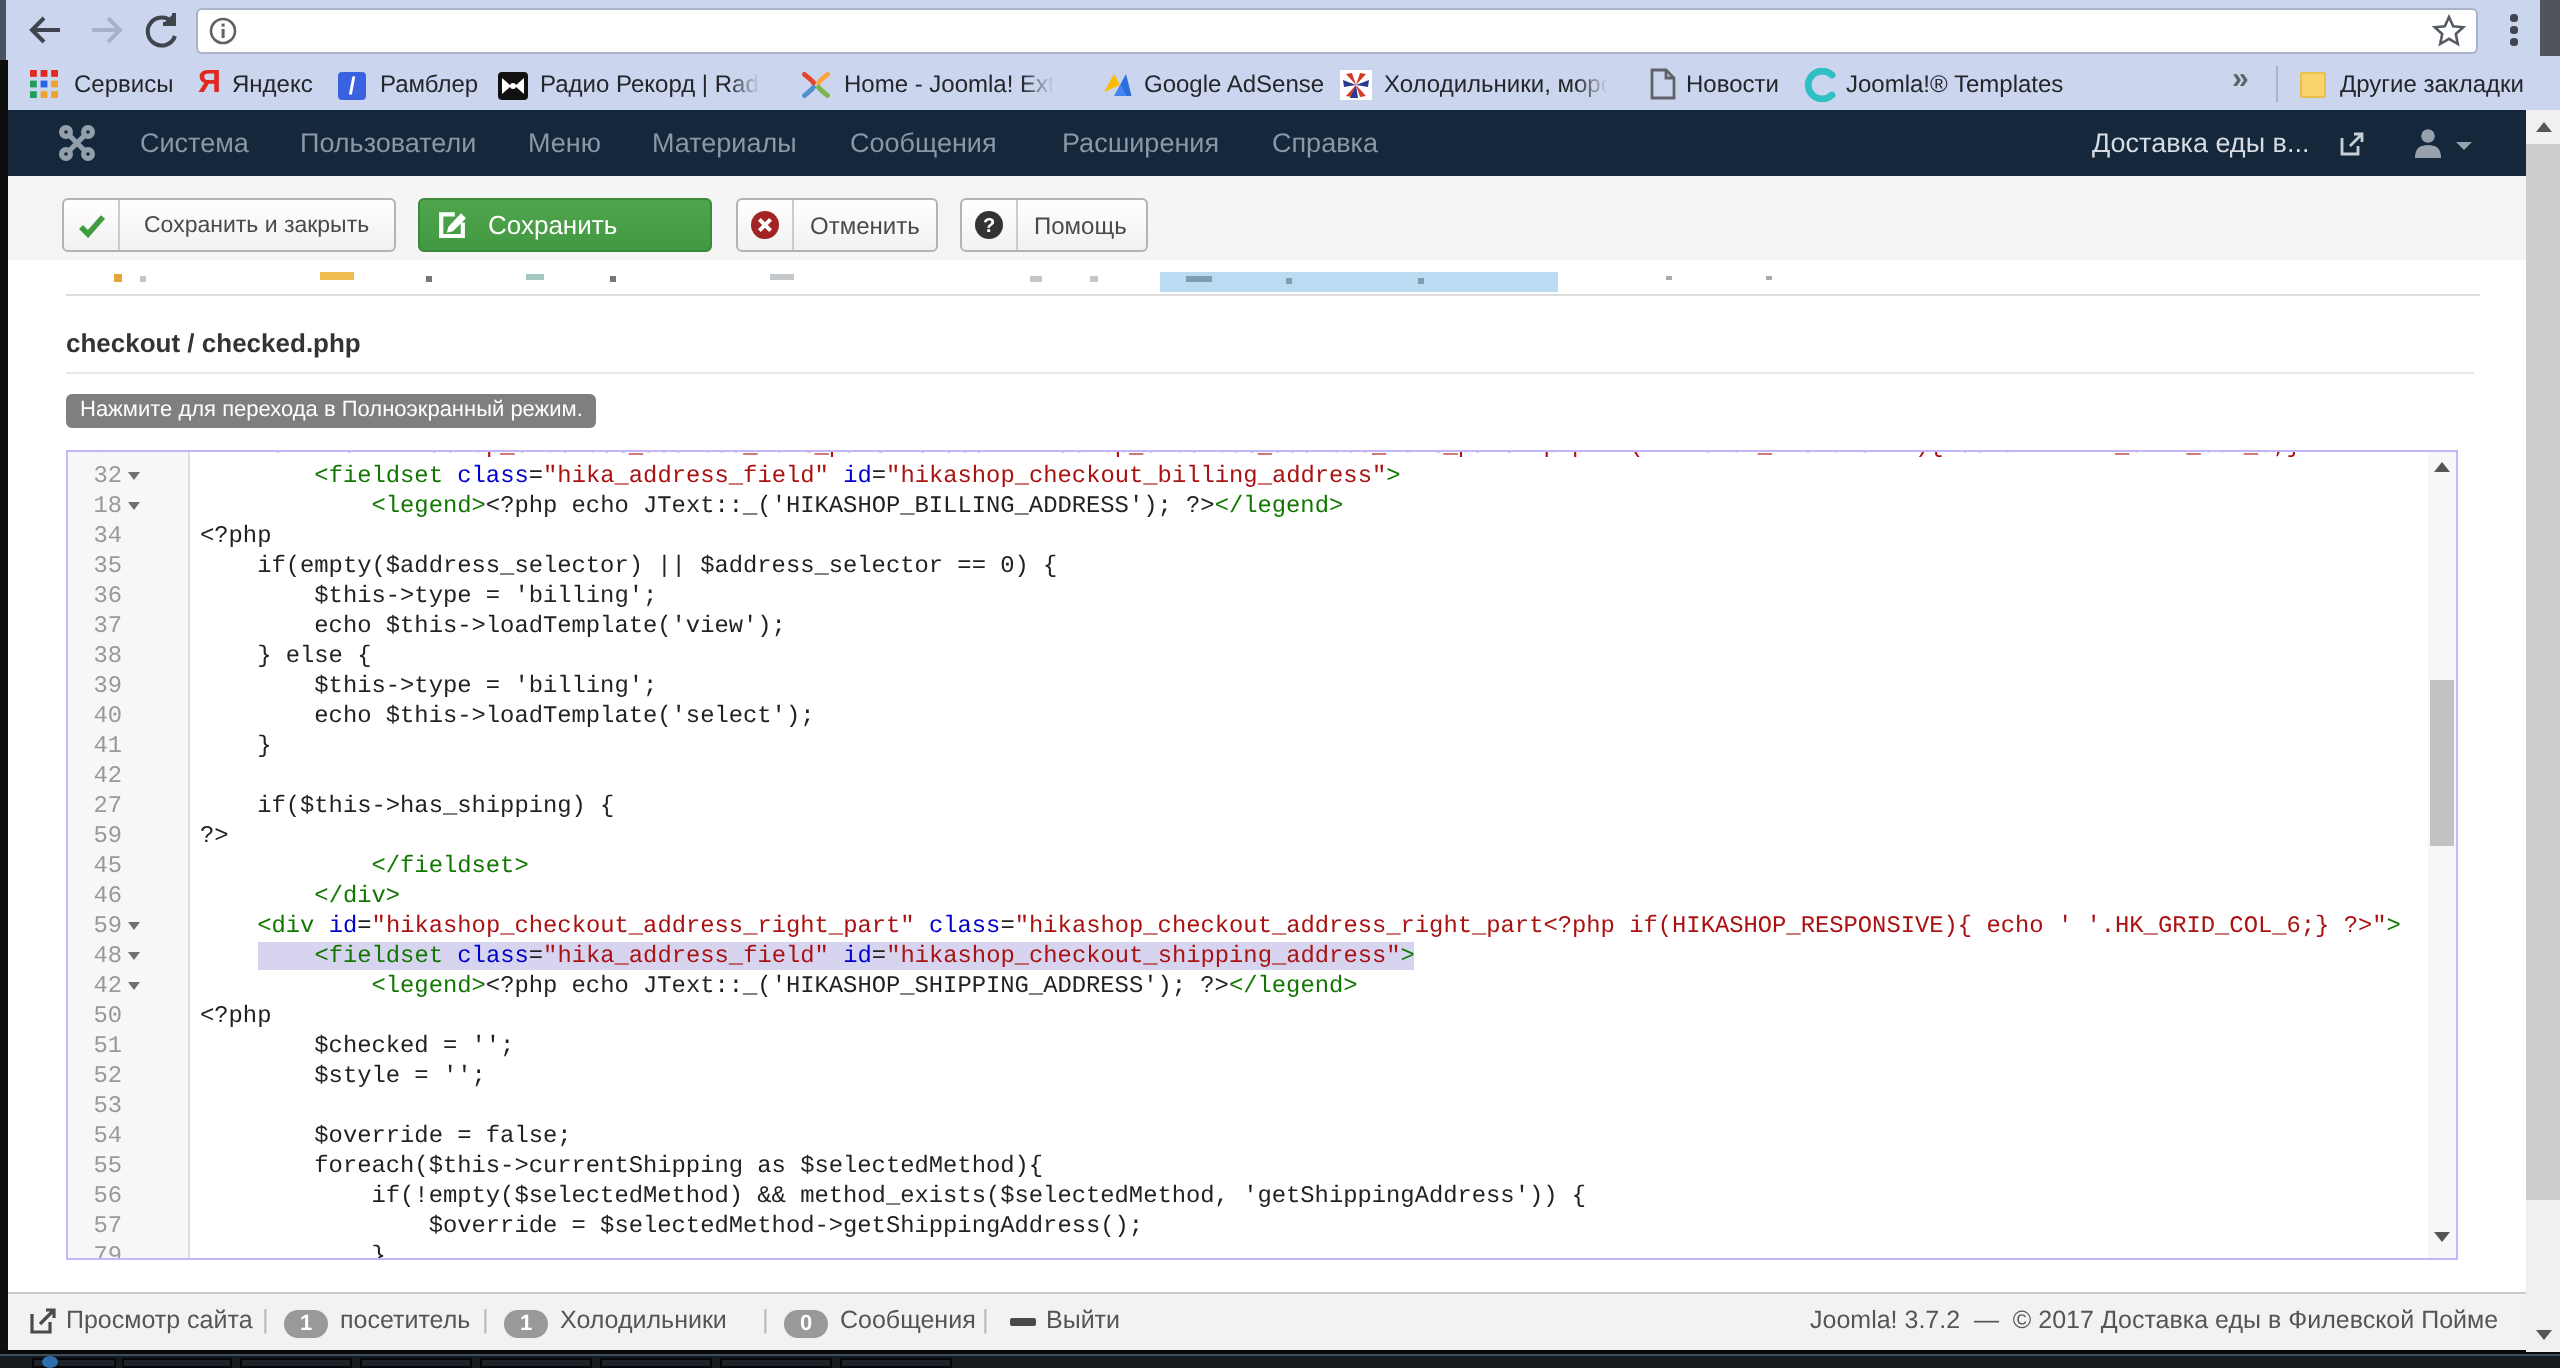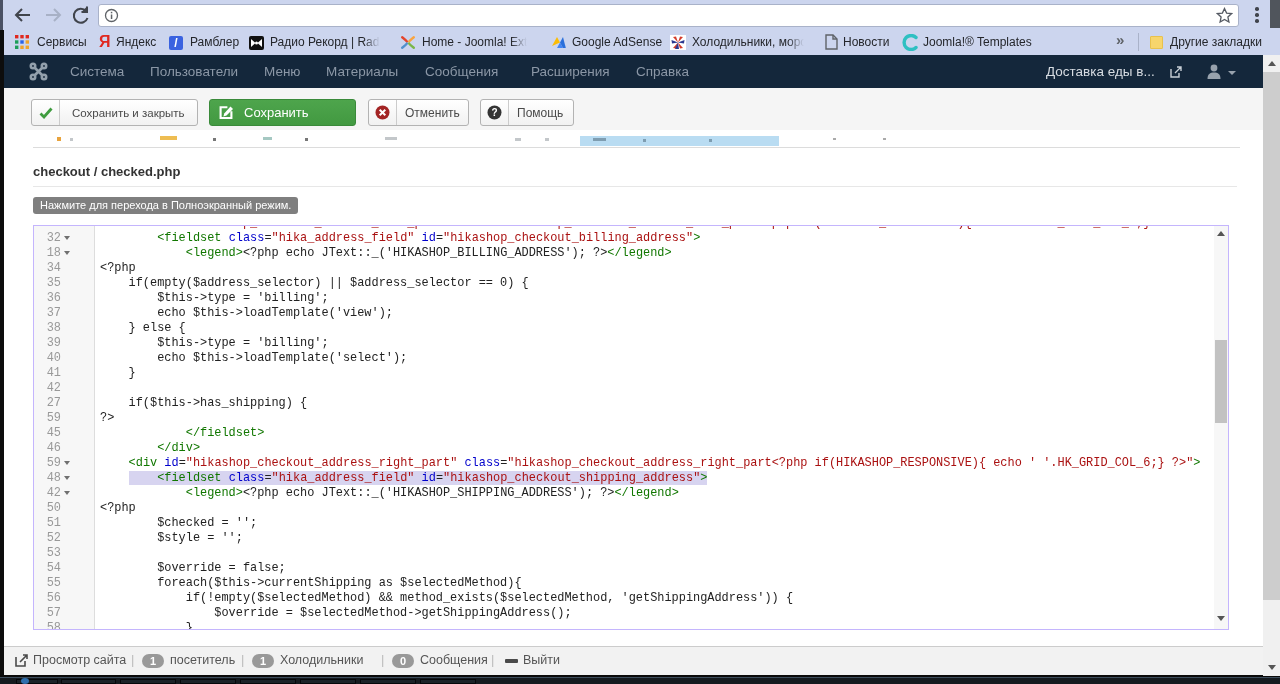--- a/index.html
+++ b/index.html
@@ -278,21 +278,21 @@
         <div style="height:15px">48</div>
         <div style="height:15px">42</div>
         <div style="height:15px">50</div>
         <div style="height:15px">51</div>
         <div style="height:15px">52</div>
         <div style="height:15px">53</div>
         <div style="height:15px">54</div>
         <div style="height:15px">55</div>
         <div style="height:15px">56</div>
         <div style="height:15px">57</div>
-        <div style="height:15px">58</div>
+        <div style="height:15px">79</div>
     </div>
     <div class="fold" style="top:10px"></div>
     <div class="fold" style="top:25px"></div>
     <div class="fold" style="top:235px"></div>
     <div class="fold" style="top:250px"></div>
     <div class="fold" style="top:265px"></div>
     <div id="code"><div>    <span class="t">&lt;div</span> <span class="a">id</span>=<span class="s">"hikashop_checkout_address_left_part"</span> <span class="a">class</span>=<span class="s">"hikashop_checkout_address_left_part&lt;?php if(HIKASHOP_RESPONSIVE){ echo ' '.HK_GRID_COL_6;} ?&gt;"</span><span class="t">&gt;</span></div><div>        <span class="t">&lt;fieldset</span> <span class="a">class</span>=<span class="s">"hika_address_field"</span> <span class="a">id</span>=<span class="s">"hikashop_checkout_billing_address"</span><span class="t">&gt;</span></div><div>            <span class="t">&lt;legend&gt;</span>&lt;?php echo JText::_('HIKASHOP_BILLING_ADDRESS'); ?&gt;<span class="t">&lt;/legend&gt;</span></div><div>&lt;?php</div><div>    if(empty($address_selector) || $address_selector == 0) {</div><div>        $this-&gt;type = 'billing';</div><div>        echo $this-&gt;loadTemplate('view');</div><div>    } else {</div><div>        $this-&gt;type = 'billing';</div><div>        echo $this-&gt;loadTemplate('select');</div><div>    }</div><div></div><div>    if($this-&gt;has_shipping) {</div><div>?&gt;</div><div>            <span class="t">&lt;/fieldset&gt;</span></div><div>        <span class="t">&lt;/div&gt;</span></div><div>    <span class="t">&lt;div</span> <span class="a">id</span>=<span class="s">"hikashop_checkout_address_right_part"</span> <span class="a">class</span>=<span class="s">"hikashop_checkout_address_right_part&lt;?php if(HIKASHOP_RESPONSIVE){ echo ' '.HK_GRID_COL_6;} ?&gt;"</span><span class="t">&gt;</span></div><div>    <span class="sel">    <span class="t">&lt;fieldset</span> <span class="a">class</span>=<span class="s">"hika_address_field"</span> <span class="a">id</span>=<span class="s">"hikashop_checkout_shipping_address"</span><span class="t">&gt;</span></span></div><div>            <span class="t">&lt;legend&gt;</span>&lt;?php echo JText::_('HIKASHOP_SHIPPING_ADDRESS'); ?&gt;<span class="t">&lt;/legend&gt;</span></div><div>&lt;?php</div><div>        $checked = '';</div><div>        $style = '';</div><div></div><div>        $override = false;</div><div>        foreach($this-&gt;currentShipping as $selectedMethod){</div><div>            if(!empty($selectedMethod) &amp;&amp; method_exists($selectedMethod, 'getShippingAddress')) {</div><div>                $override = $selectedMethod-&gt;getShippingAddress();</div><div>            }</div></div>
     <div id="esb">
       <div class="arr-up" style="margin:5px auto 0"></div>
       <div id="esb-thumb"></div>
@@ -310,20 +310,21 @@
   <div class="abs ft" style="left:170px">посетитель</div>
   <div class="abs fsep" style="left:241px">|</div>
   <div class="abs ft" style="left:252px;top:654px"><span class="badge">1</span></div>
   <div class="abs ft" style="left:280px">Холодильники</div>
   <div class="abs fsep" style="left:381px">|</div>
   <div class="abs ft" style="left:392px;top:654px"><span class="badge">0</span></div>
   <div class="abs ft" style="left:420px">Сообщения</div>
   <div class="abs fsep" style="left:491px">|</div>
   <div class="abs" style="left:505px;top:659px;width:13px;height:3.5px;background:#4a4a4a;border-radius:1px"></div>
   <div class="abs ft" style="left:523px">Выйти</div>
+  <div class="abs ft" style="left:905px">Joomla! 3.7.2&nbsp; —&nbsp; © 2017 Доставка еды в Филевской Пойме</div>
 
   <div class="abs" id="leftedge"></div>
   <div class="abs" id="leftedge2"></div>
   <div class="abs" id="botline"></div>
   <div class="abs" id="taskbar"></div>
   <div class="tbtn" style="left:16px;width:42px"></div>
   <div class="tbtn" style="left:61px;width:55px"></div>
   <div class="tbtn" style="left:120px;width:56px"></div>
   <div class="tbtn" style="left:180px;width:56px"></div>
   <div class="tbtn" style="left:240px;width:56px"></div>

